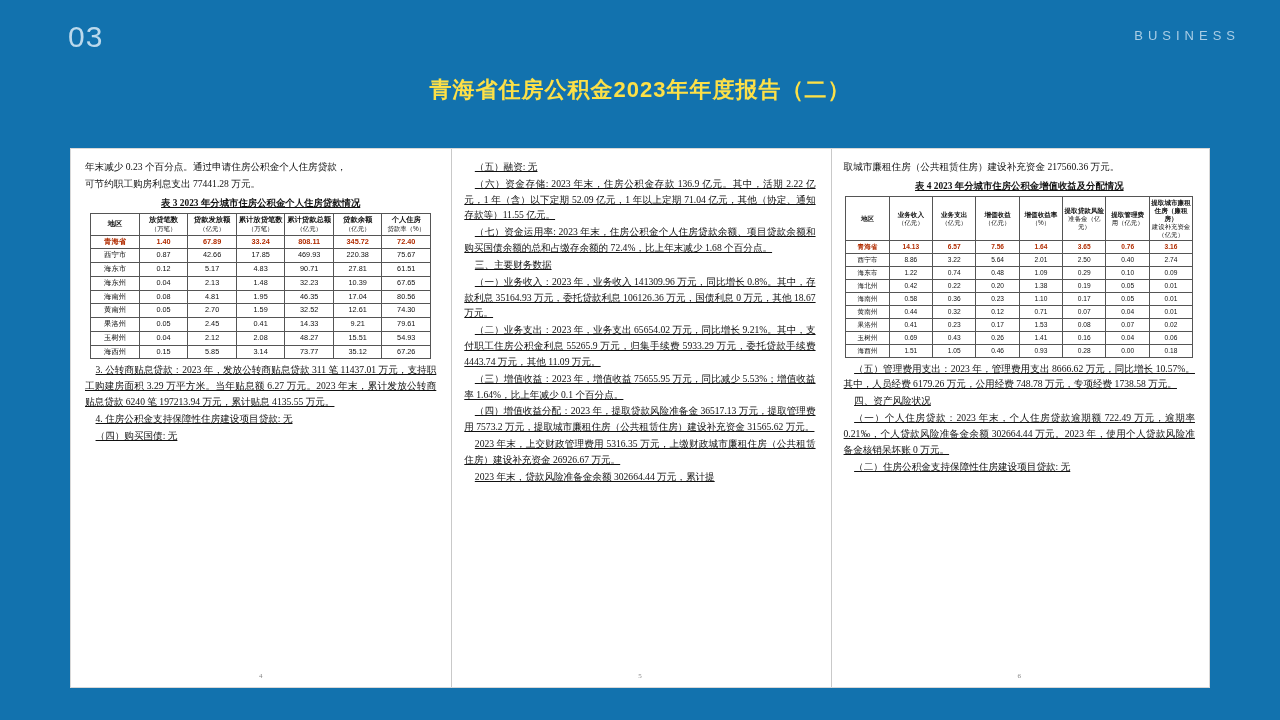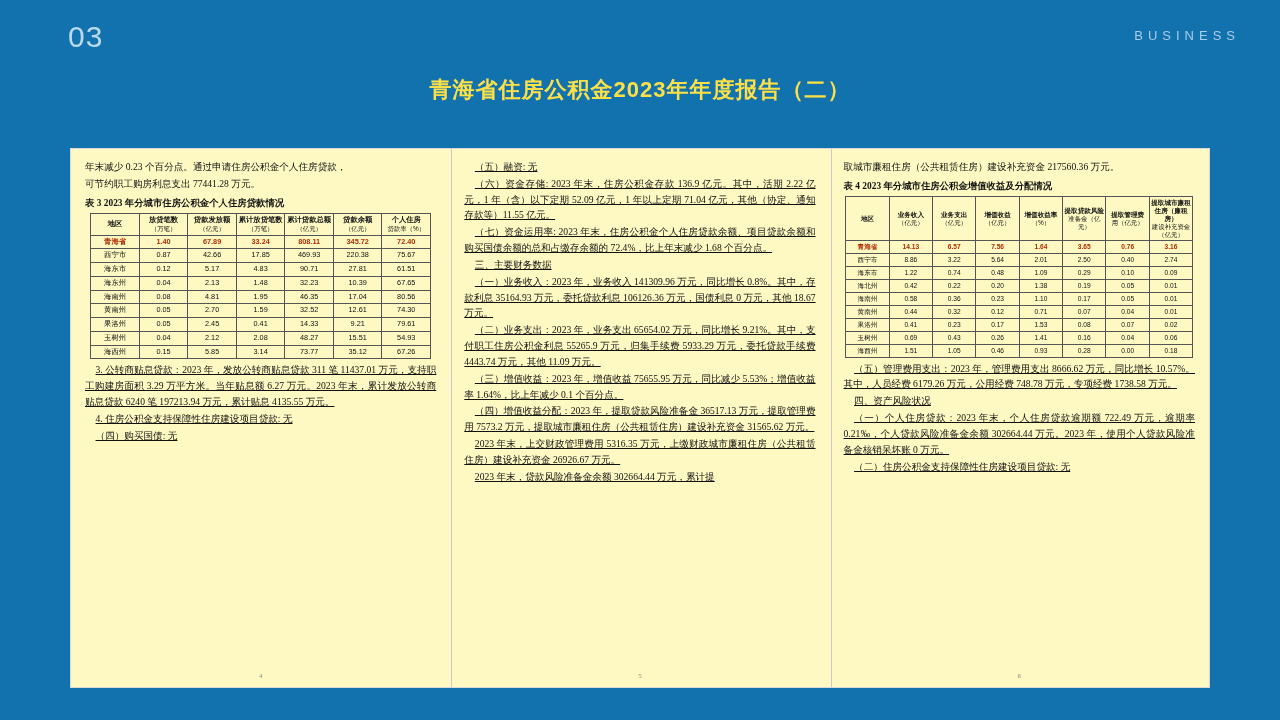--- a/index.html
+++ b/index.html
@@ -22,21 +22,21 @@
   }
   .slide-title {
     position:absolute; left:0; right:0; top:68px;
     text-align:center; color:#fde047;
     font-size:22px; font-weight:bold; letter-spacing:1px;margin-top:7px;
   }
 
   .paper {
     position:absolute; left:70px; top:148px;
     width:1140px; height:540px;
-    background:#fef9c3;
+    background:#ffffff;
     border:1px solid #d8d8d8;
     display:flex;
   }
   .col {
     position:relative;
     padding:10px 14px 0 14px;
     font-family:"Liberation Serif", serif;
     color:#111;
     font-size:9.6px;
     line-height:1.65;
@@ -48,22 +48,23 @@
     position:absolute; top:0; bottom:0; width:1px;
     background:#c9c9c9;
   }
   .d1 { left:380px; }
   .d2 { left:760px; }
 
   p { margin:0 0 1px 0; text-align:justify; }
   .ind { text-indent:1.1em;text-decoration:underline; }
 
   .tbl-cap {
-    text-align:left; font-weight:bold; margin:4px 0 2px 0;
+    text-align:center; font-weight:bold; margin:4px 0 2px 0;
     font-size:9.4px;
+    text-decoration:underline;
   }
   table {
     border-collapse:collapse; width:100%;
     font-size:7.3px; font-family:Liberation Sans, sans-serif;
     table-layout:fixed;
   }
   table.t3 { width:97%; margin:0 auto 3px auto; }
   table.t4 { width:99%; margin:0 auto 3px auto; font-size:6.6px; }
   th, td {
     border:1px solid #555; text-align:center;

